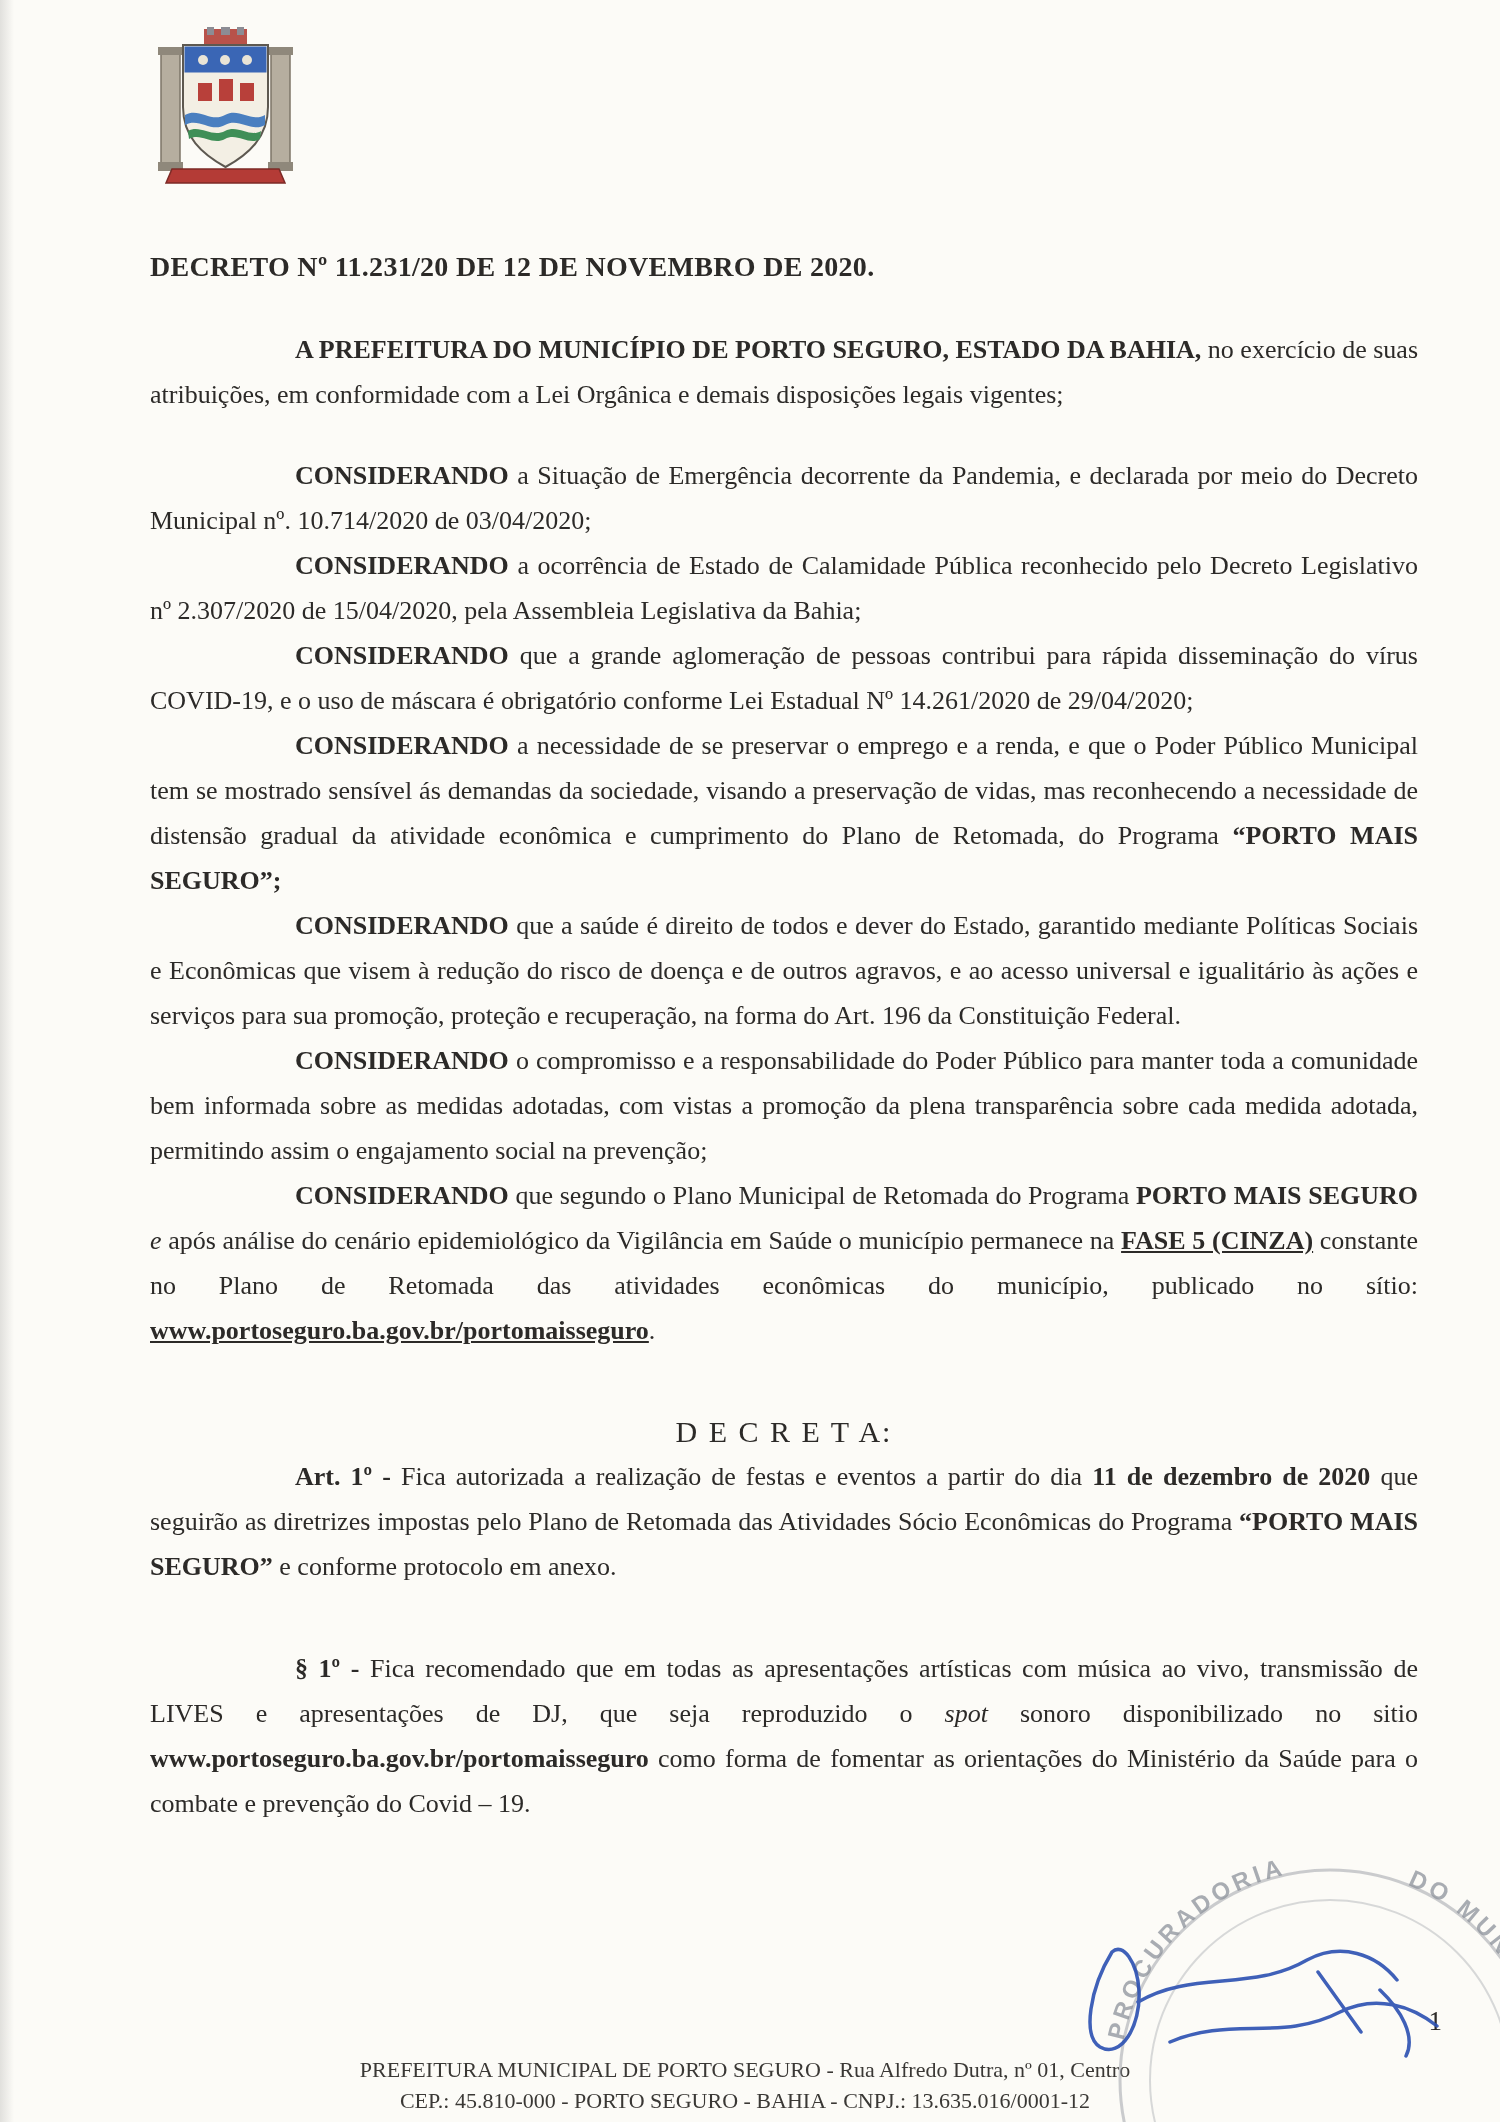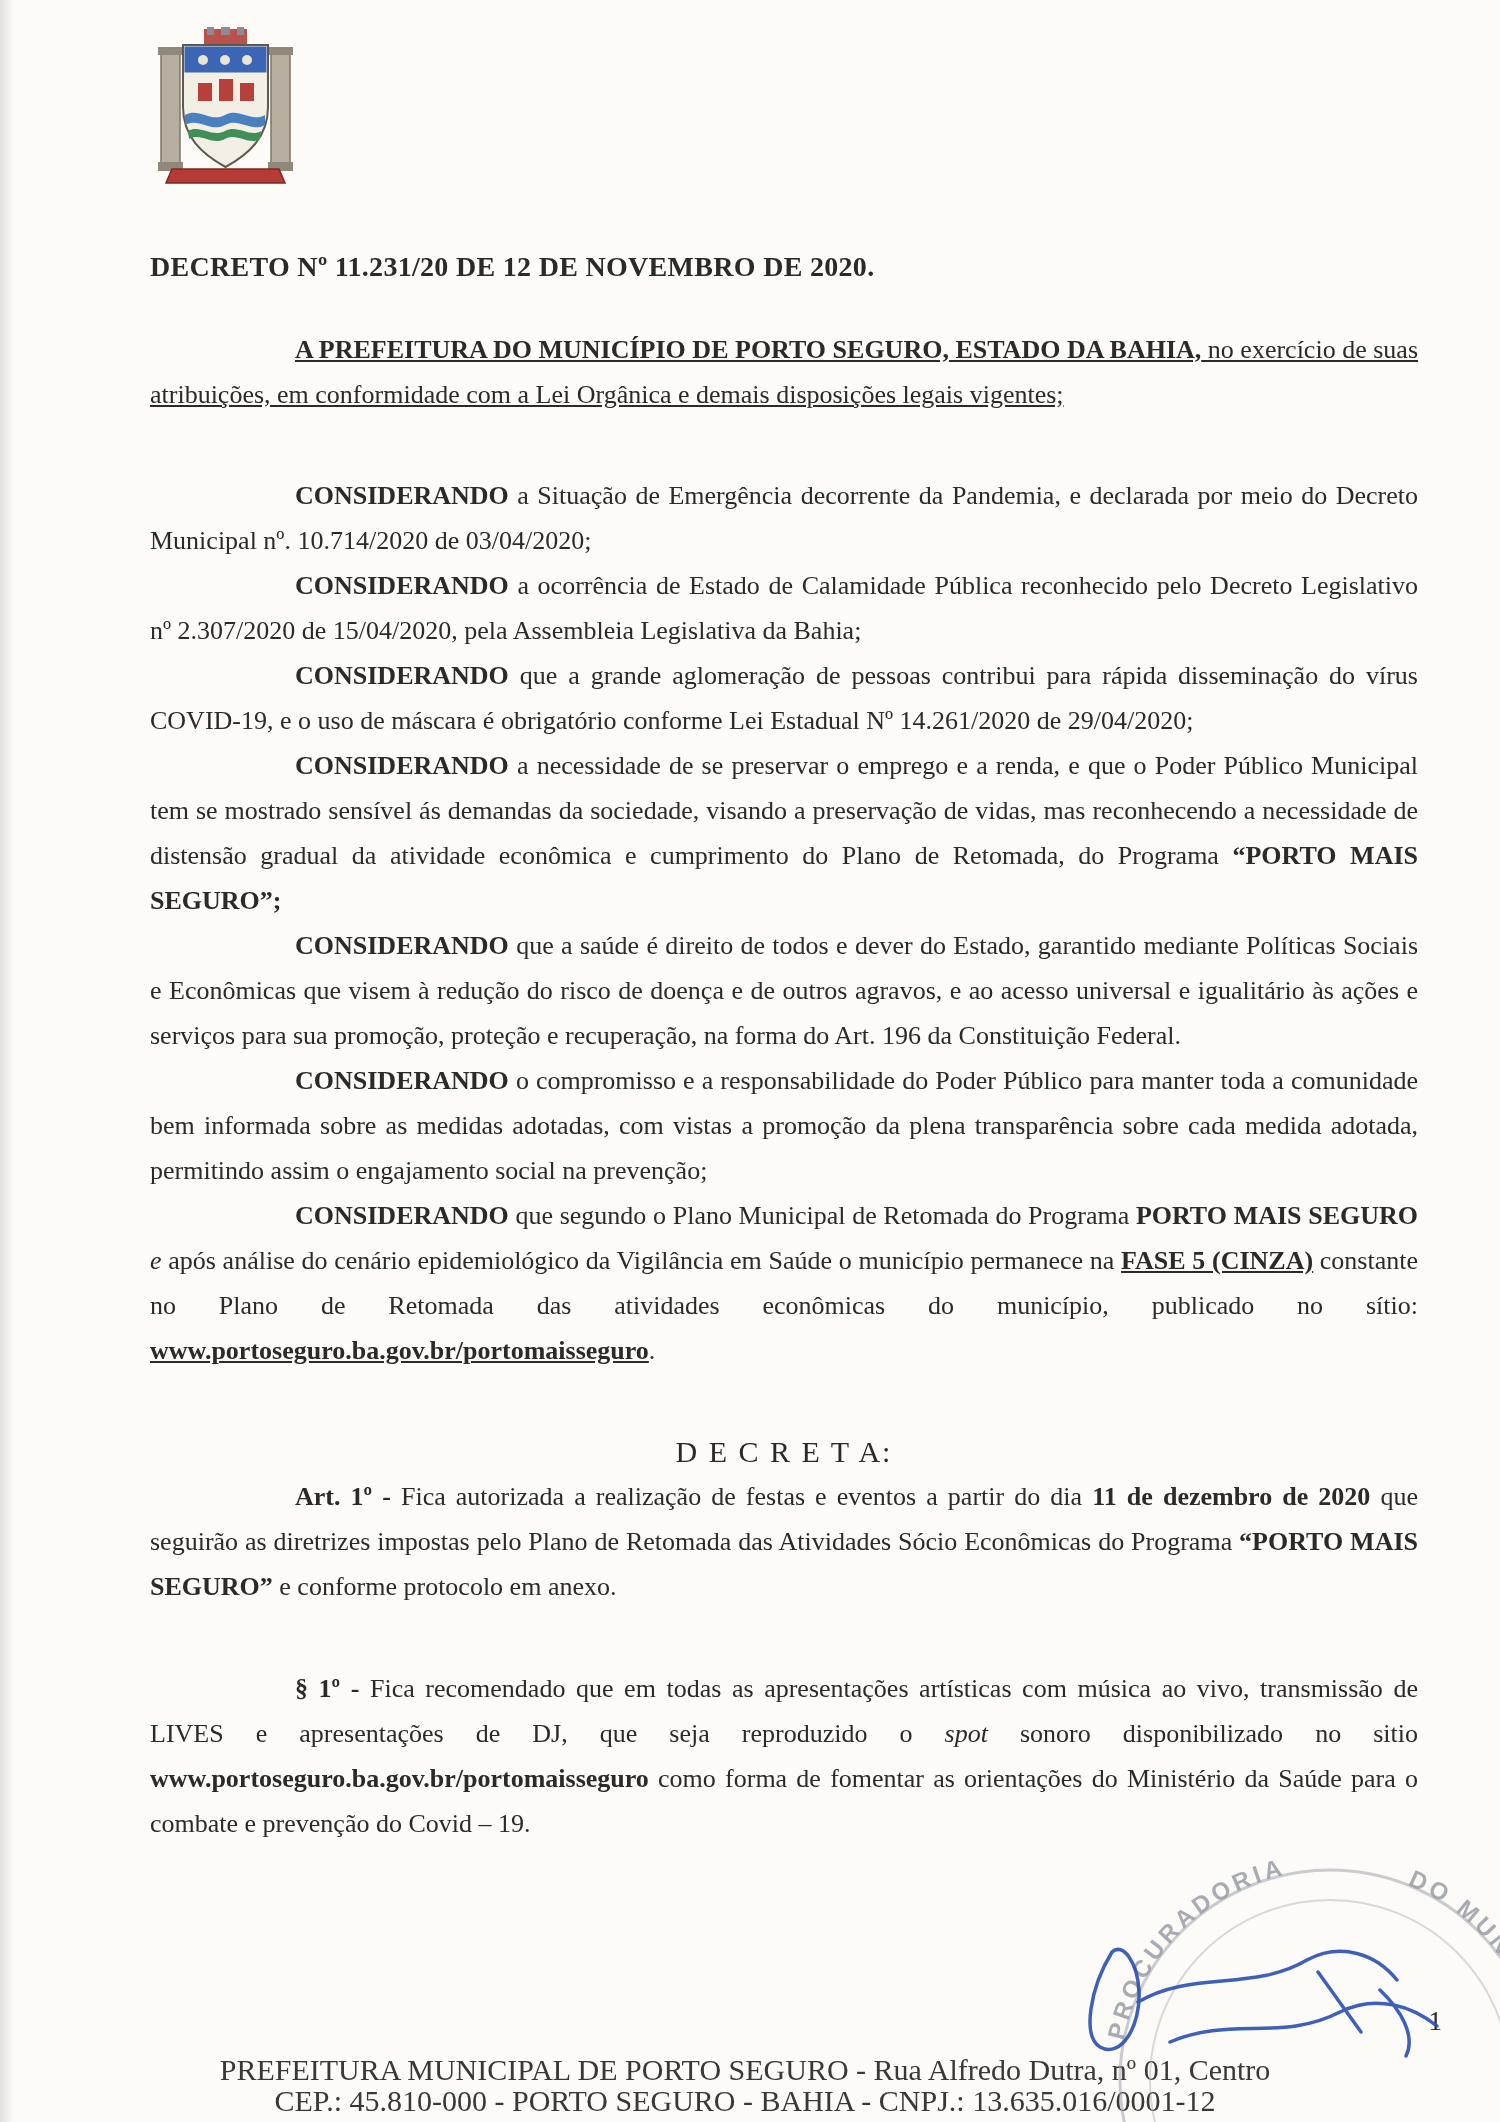--- a/index.html
+++ b/index.html
@@ -30,32 +30,32 @@
   
   .decree-title { margin-top:34px; text-align:left; font-size:28px; font-weight:bold; letter-spacing:.3px; }
   .epigraph {
     margin-top:40px; margin-left:auto; width:650px;
     font-size:26px; font-weight:bold; line-height:45px; text-align:justify;
   }
 
   
   .body { margin-top:44px; font-size:26px; line-height:45px; text-align:justify; }
   .para { text-indent:145px; }
-  .opening { margin-bottom:56px;text-decoration:underline; }
+  .opening { margin-bottom:36px; }
   .b  { font-weight:bold; }
   .i  { font-style:italic; }
   .bi { font-weight:bold; }
   .bu { font-weight:bold; text-decoration:underline; }
   .decreta { margin-top:56px; text-align:center; text-indent:0; font-weight:normal; font-size:30px; letter-spacing:2px; }
   .sec-gap { margin-top:57px; }
 
   
   .footer {
     position:absolute; left:90px; right:100px; top:2054px;
-    text-align:center; font-size:30px; line-height:31px; color:#3a3835;
+    text-align:center; font-size:22px; line-height:31px; color:#3a3835;
   }
   .page-number {
     position:absolute; right:58px; top:2006px;
     font-size:27px; color:#2c2a28;
   }
 
   
   .stamp-layer {
     position:absolute; left:1020px; top:1840px; width:480px; height:282px;
     pointer-events:none; z-index:5;

